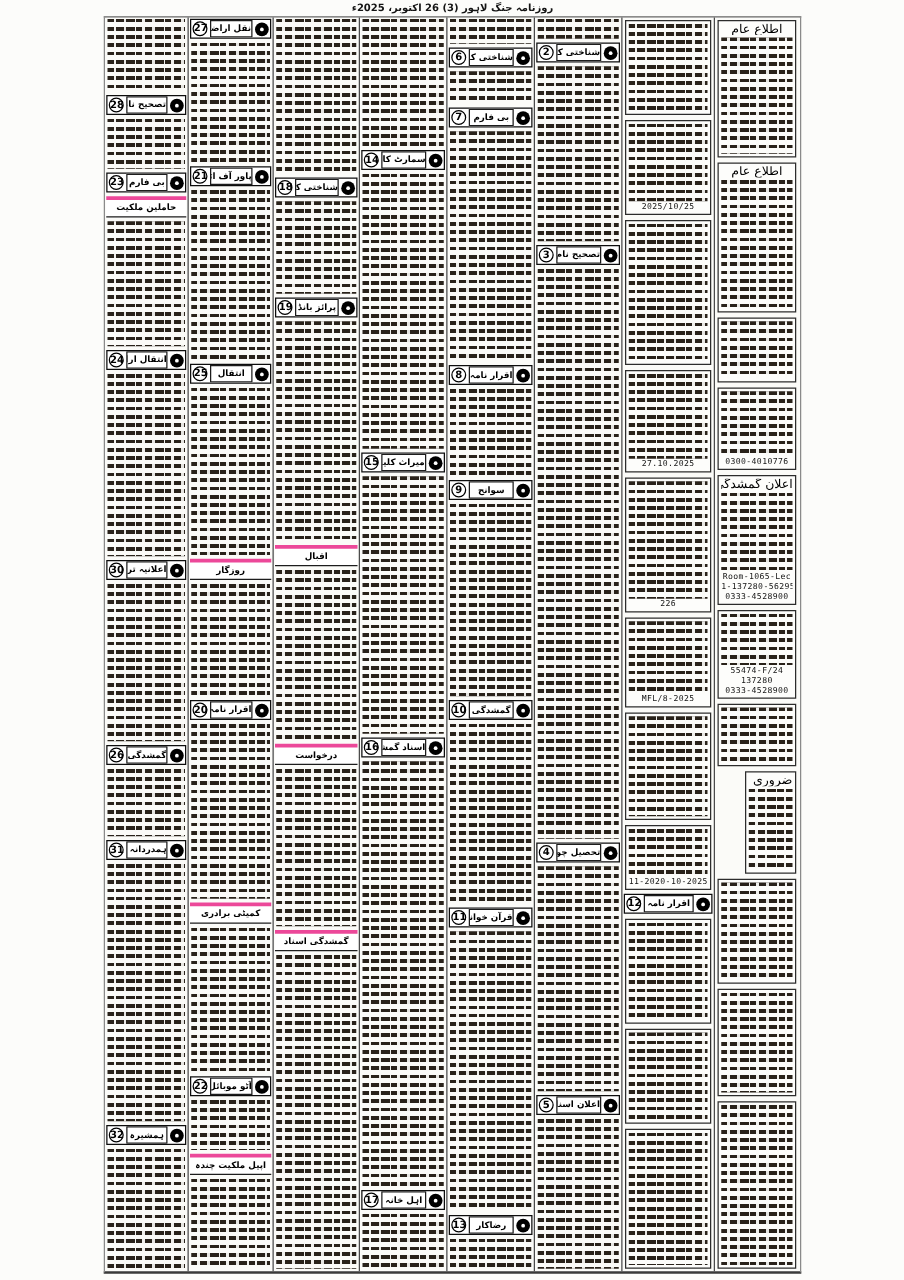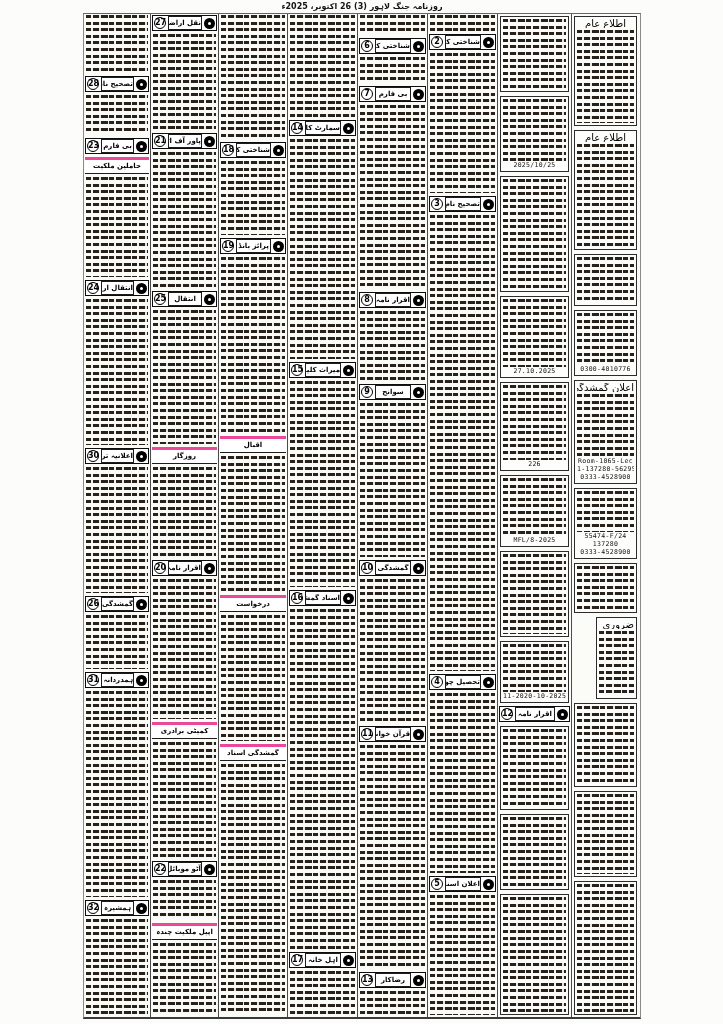--- a/index.html
+++ b/index.html
@@ -259,32 +259,32 @@
           <div class="fill boxfill"></div>
           <div class="latin">2025/10/25</div>
         </div>
         <div class="box" style="height: 116px;">
           <div class="fill boxfill"></div>
         </div>
         <div class="box" style="height: 82px;">
           <div class="fill boxfill"></div>
           <div class="latin">27.10.2025</div>
         </div>
-        <div class="box" style="height: 89px;">
+        <div class="box" style="height: 108px;">
           <div class="fill boxfill"></div>
           <div class="latin">226</div>
         </div>
         <div class="box" style="height: 72px;">
           <div class="fill boxfill"></div>
           <div class="latin">MFL/8-2025</div>
         </div>
         <div class="box" style="height: 86px;">
           <div class="fill boxfill"></div>
         </div>
-        <div class="box" style="height: 62px;">
+        <div class="box" style="height: 52px;">
           <div class="fill boxfill"></div>
           <div class="latin">11-2020-10-2025</div>
         </div>
         <div class="strip">
           <span class="numbadge">12</span>
           <span class="striptitle">اقرار نامہ</span>
           <span class="dot"></span>
         </div>
         <div class="box" style="height: 84px;">
           <div class="fill boxfill"></div>

